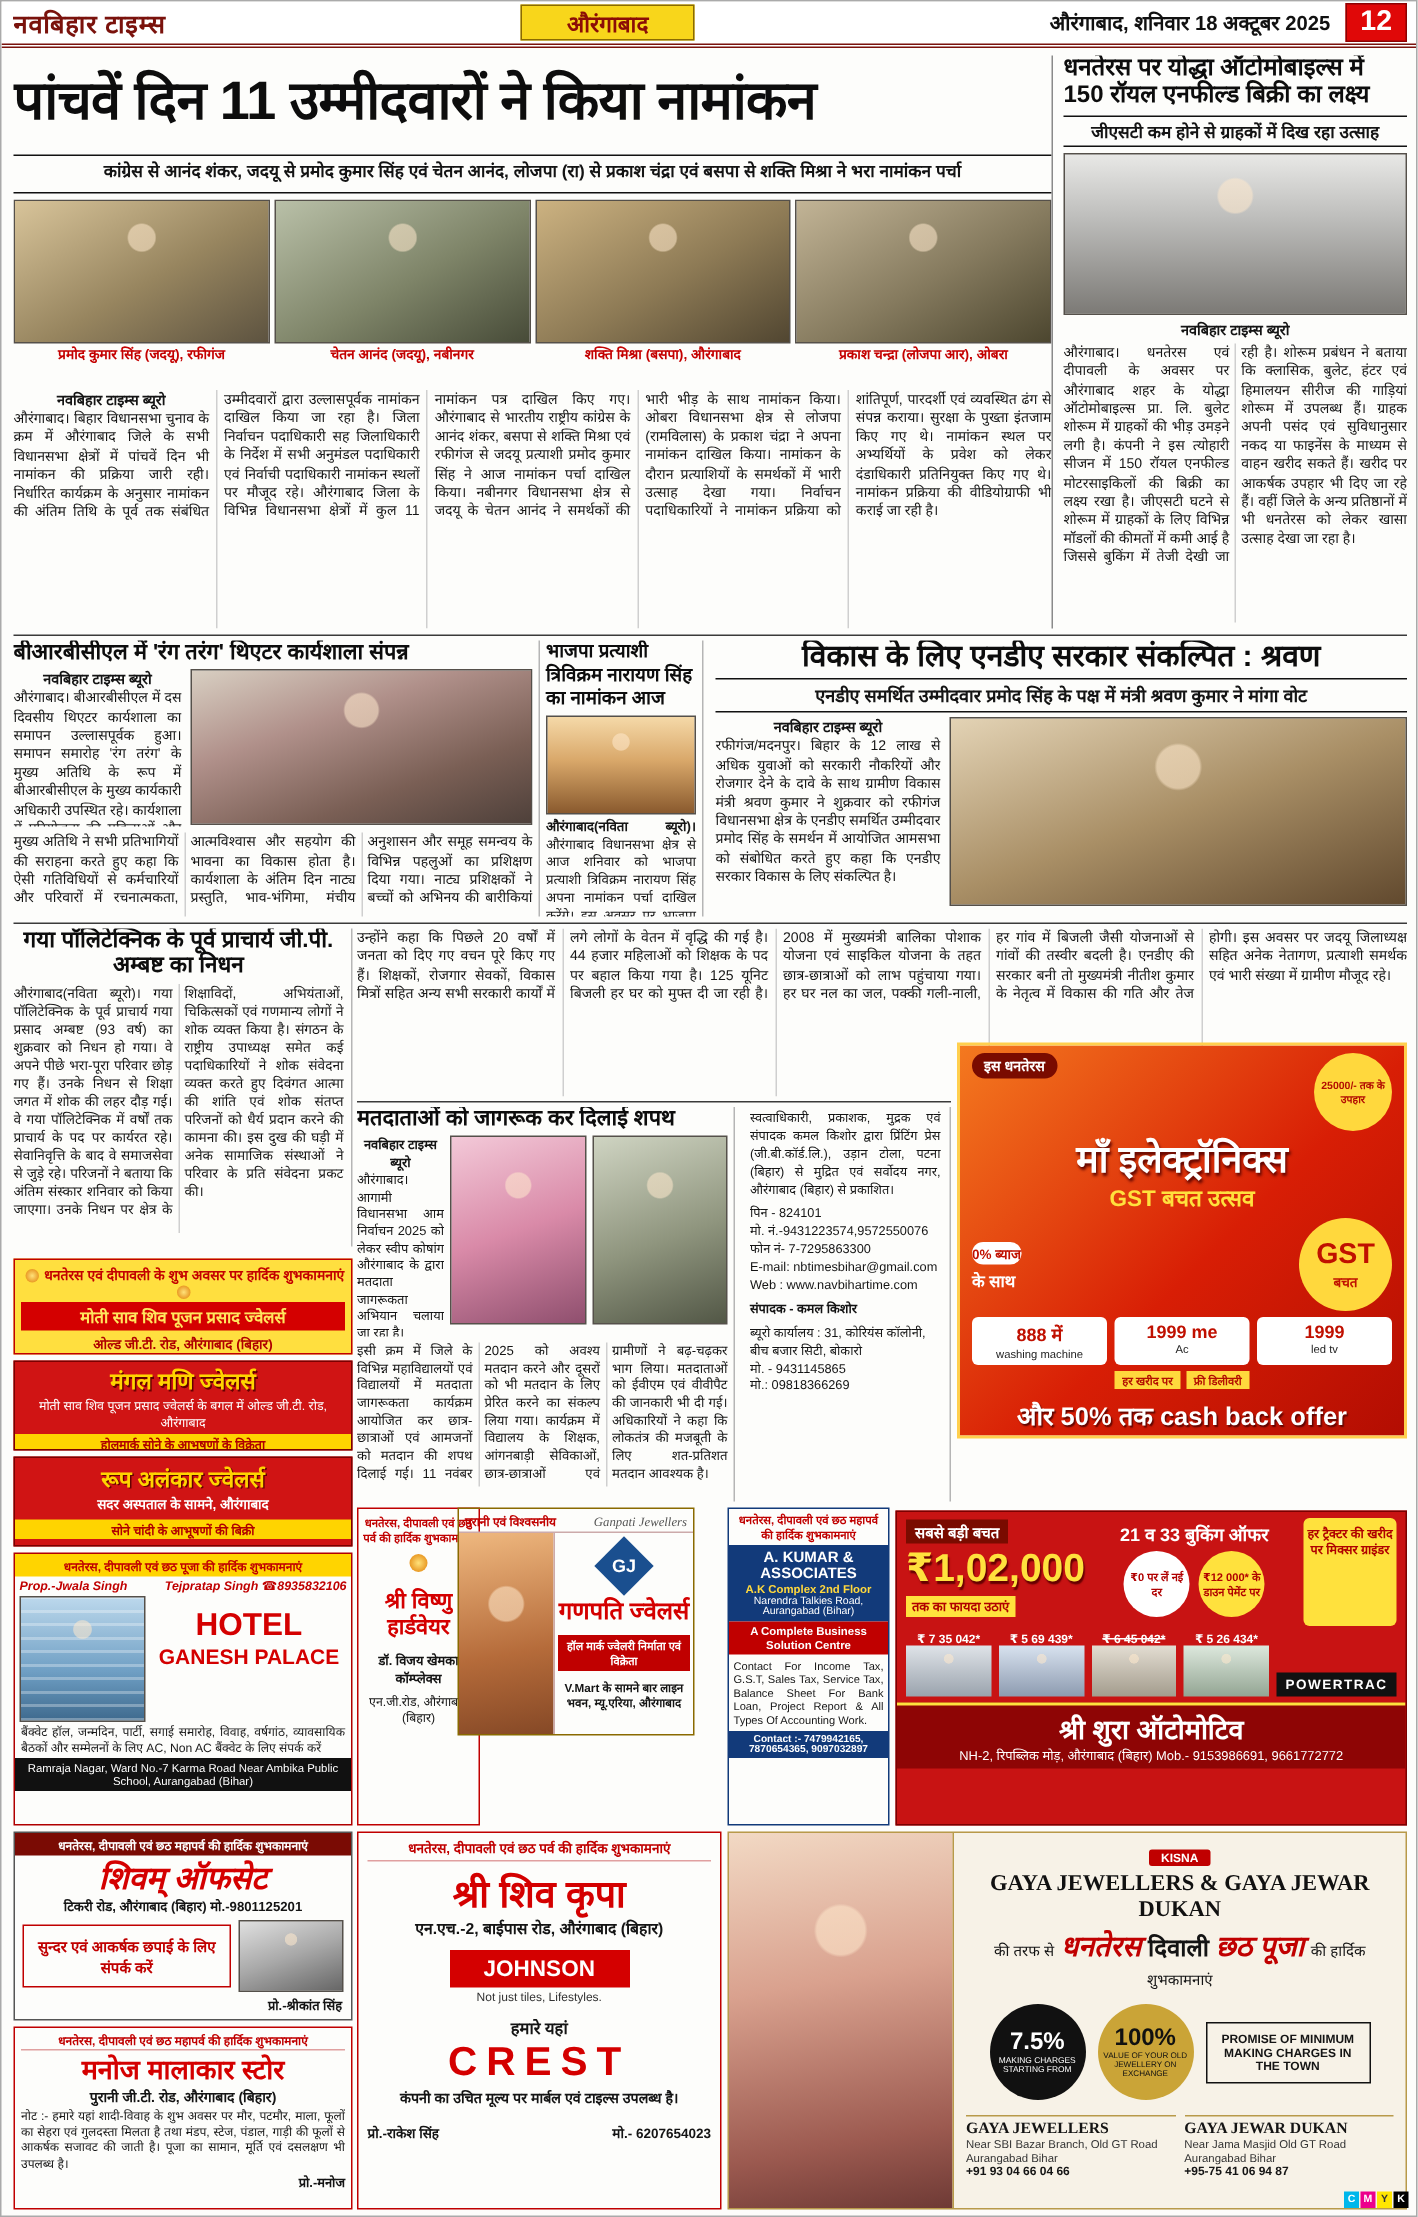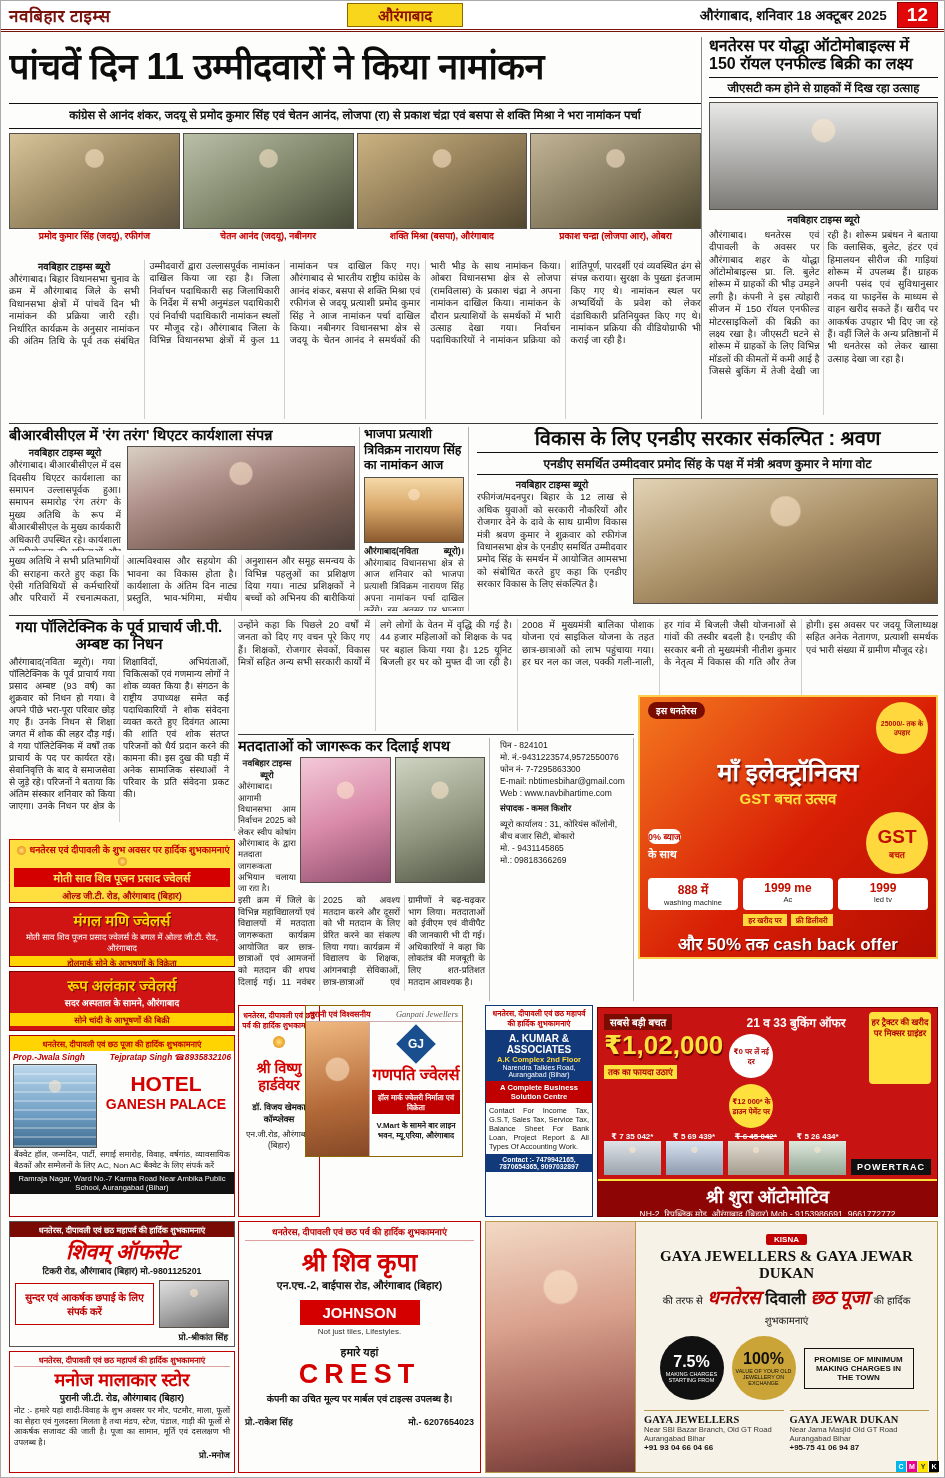--- a/index.html
+++ b/index.html
@@ -132,20 +132,21 @@
         <div class="by" style="font-size:8.6px;">नवबिहार टाइम्स ब्यूरो</div>
         <div class="bt" style="font-size:8.6px;height:110px;overflow:hidden;">औरंगाबाद। आगामी विधानसभा आम निर्वाचन 2025 को लेकर स्वीप कोषांग औरंगाबाद के द्वारा मतदाता जागरूकता अभियान चलाया जा रहा है।</div>
       </div>
       <div class="photo" style="flex:1;height:126px;background:linear-gradient(160deg,#f3c9d8,#d98aa8 50%,#8f4f6e);"></div>
       <div class="photo" style="flex:1;height:126px;background:linear-gradient(160deg,#cfd4c2,#8f957e 55%,#525746);"></div>
     </div>
     <div class="bt cols3" style="margin-top:4px;height:96px;font-size:8.8px;">इसी क्रम में जिले के विभिन्न महाविद्यालयों एवं विद्यालयों में मतदाता जागरूकता कार्यक्रम आयोजित कर छात्र-छात्राओं एवं आमजनों को मतदान की शपथ दिलाई गई। 11 नवंबर 2025 को अवश्य मतदान करने और दूसरों को भी मतदान के लिए प्रेरित करने का संकल्प लिया गया। कार्यक्रम में विद्यालय के शिक्षक, आंगनबाड़ी सेविकाओं, छात्र-छात्राओं एवं ग्रामीणों ने बढ़-चढ़कर भाग लिया। मतदाताओं को ईवीएम एवं वीवीपैट की जानकारी भी दी गई। अधिकारियों ने कहा कि लोकतंत्र की मजबूती के लिए शत-प्रतिशत मतदान आवश्यक है।</div>
   </div>
 
   <div class="abs" style="left:493px;top:737px;width:140px;height:263px;border-right:1px solid #b5b5b5;padding:2px 6px;font-size:8.5px;line-height:1.4;">
+    <div style="margin-bottom:4px;text-align:justify;">स्वत्वाधिकारी, प्रकाशक, मुद्रक एवं संपादक कमल किशोर द्वारा प्रिंटिंग प्रेस (जी.बी.कॉर्ड.लि.), उड़ान टोला, पटना (बिहार) से मुद्रित एवं सर्वोदय नगर, औरंगाबाद (बिहार) से प्रकाशित।</div>
     <div>पिन - 824101</div>
     <div>मो. नं.-9431223574,9572550076</div>
     <div>फोन नं- 7-7295863300</div>
     <div>E-mail: nbtimesbihar@gmail.com</div>
     <div style="margin-bottom:4px;">Web : www.navbihartime.com</div>
     <div style="font-weight:700;margin-bottom:4px;">संपादक - कमल किशोर</div>
     <div>ब्यूरो कार्यालय : 31, कोरियंस कॉलोनी, बीच बजार सिटी, बोकारो</div>
     <div>मो. - 9431145865</div>
     <div>मो.: 09818366269</div>
   </div>
@@ -263,21 +264,21 @@
 
   <div class="abs" style="left:596px;top:1006px;width:341px;height:210px;background:#c81313;border:1.5px solid #7a0000;color:#fff;">
     <div style="display:flex;padding:4px 6px 0;gap:6px;">
       <div>
         <div style="background:#7a0b00;font-size:10px;font-weight:800;padding:1px 6px;display:inline-block;">सबसे बड़ी बचत</div>
         <div style="color:#ffe13d;font-size:26px;font-weight:800;text-shadow:1px 2px 1px #600;">₹1,02,000</div>
         <div style="background:#ffe13d;color:#b00000;font-size:8.6px;font-weight:800;padding:1px 4px;display:inline-block;">तक का फायदा उठाएं</div>
       </div>
       <div style="flex:1;text-align:center;">
         <div style="font-size:12px;font-weight:800;margin-top:2px;">21 व 33 बुकिंग ऑफर</div>
-        <div style="display:flex;justify-content:center;gap:6px;margin-top:3px;flex-direction:column;">
+        <div style="display:flex;justify-content:center;gap:6px;margin-top:3px;">
           <span class="circ" style="width:44px;height:44px;background:#fff;color:#b00000;font-size:7.4px;font-weight:800;padding:2px;">₹0 पर लें नई दर</span>
           <span class="circ" style="width:44px;height:44px;background:#ffe13d;color:#b00000;font-size:7.4px;font-weight:800;padding:2px;">₹12 000* के डाउन पेमेंट पर</span>
         </div>
       </div>
       <div style="width:62px;flex:none;background:#ffe13d;color:#b00000;font-size:8.4px;font-weight:800;text-align:center;padding:4px 2px;border-radius:4px;height:72px;">हर ट्रैक्टर की खरीद पर मिक्सर ग्राइंडर</div>
     </div>
     <div style="display:flex;gap:5px;padding:4px 6px;align-items:flex-end;">
       <div style="flex:1;text-align:center;">
         <div style="font-size:8px;font-weight:700;">₹ 7 35 042*</div>
         <div class="photo" style="height:34px;border:none;background:linear-gradient(180deg,#dfe3e8,#9aa3ad);"></div>

